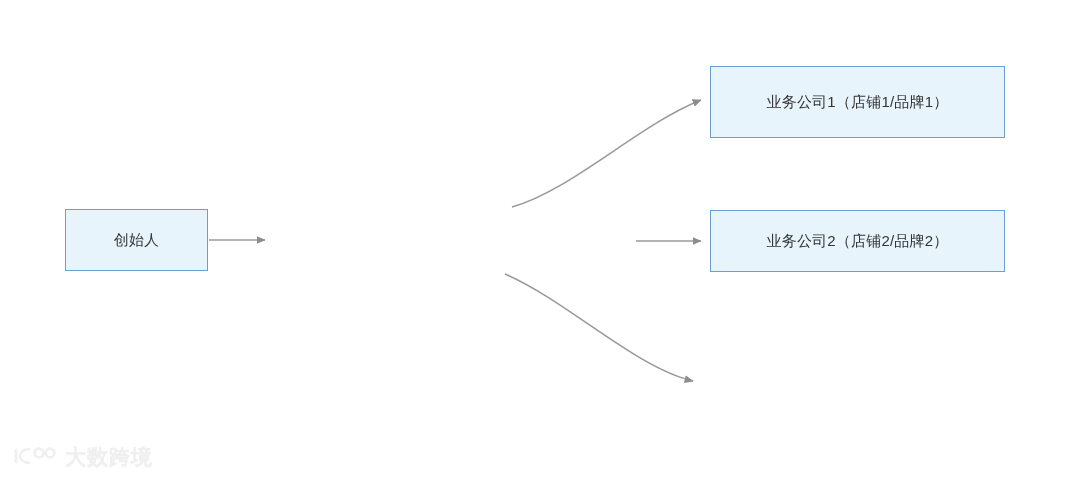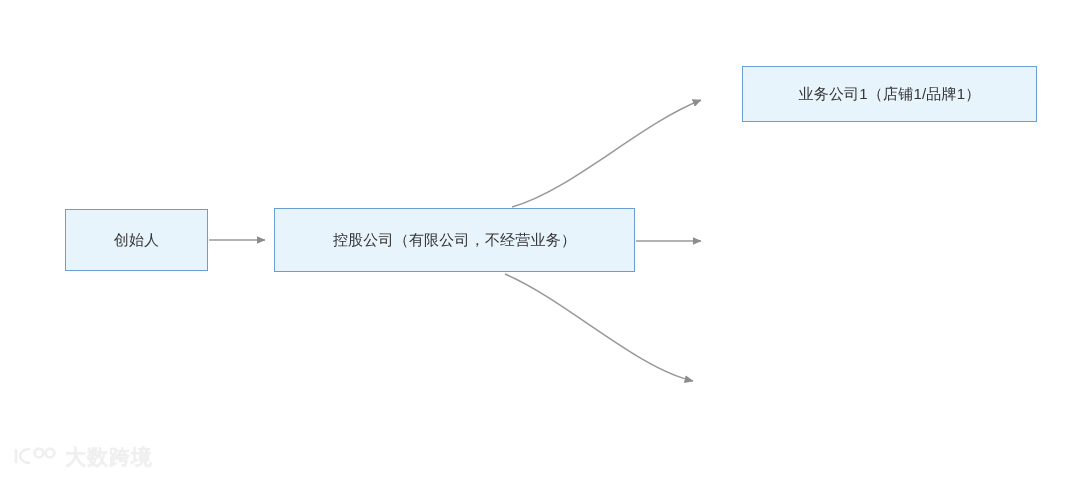--- a/index.html
+++ b/index.html
@@ -35,21 +35,21 @@
     font-size: 15px;
     letter-spacing: 0.2px;
     white-space: nowrap;
   }
   .node-label {
     display: block;
     line-height: 1.2;
   }
   #node-founder   { left: 65px;  top: 209px; width: 143px; height: 62px; }
   #node-holding   { left: 274px; top: 208px; width: 361px; height: 64px; }
-  #node-biz1      { left: 710px; top: 66px;  width: 295px; height: 56px; margin-left: 32px; }
+  #node-biz1      { left: 710px; top: 66px;  width: 295px; height: 72px; }
   #node-biz2      { left: 710px; top: 210px; width: 295px; height: 62px; }
   #node-biz3      { left: 702px; top: 347px; width: 311px; height: 68px; }
 
   
   #watermark {
     position: absolute;
     left: 12px;
     top: 443px;
     display: flex;
     align-items: center;
@@ -94,28 +94,28 @@
 
     <g>
       <path d="M 505,274 C 566,300 636,368 693,381" fill="none" stroke="#9a9a9a" stroke-width="1.6" marker-end="url(#arrowhead)"></path>
     </g>
   </svg>
 
   <div class="node" id="node-founder">
     <span class="node-label">创始人</span>
   </div>
 
-  <div class="node" id="node-holding">
-    <span class="node-label">控股公司（有限公司，不经营业务）</span>
-  </div>
 
   <div class="node" id="node-biz1">
     <span class="node-label">业务公司1（店铺1/品牌1）</span>
   </div>
 
+  <div class="node" id="node-biz2">
+    <span class="node-label">业务公司2（店铺2/品牌2）</span>
+  </div>
 
 
   <div id="watermark">
     <svg class="wm-mark" width="46" height="26" viewBox="0 0 46 26" xmlns="http://www.w3.org/2000/svg">
       <g fill="none" stroke="#efefef" stroke-width="2.6">
         <path d="M4,6 L4,20"></path>
         <path d="M18,6 C11,6 8,10 8,13 C8,16 11,20 18,20"></path>
         <circle cx="27" cy="10" r="4.4"></circle>
         <circle cx="38" cy="10" r="4.4"></circle>
       </g>

